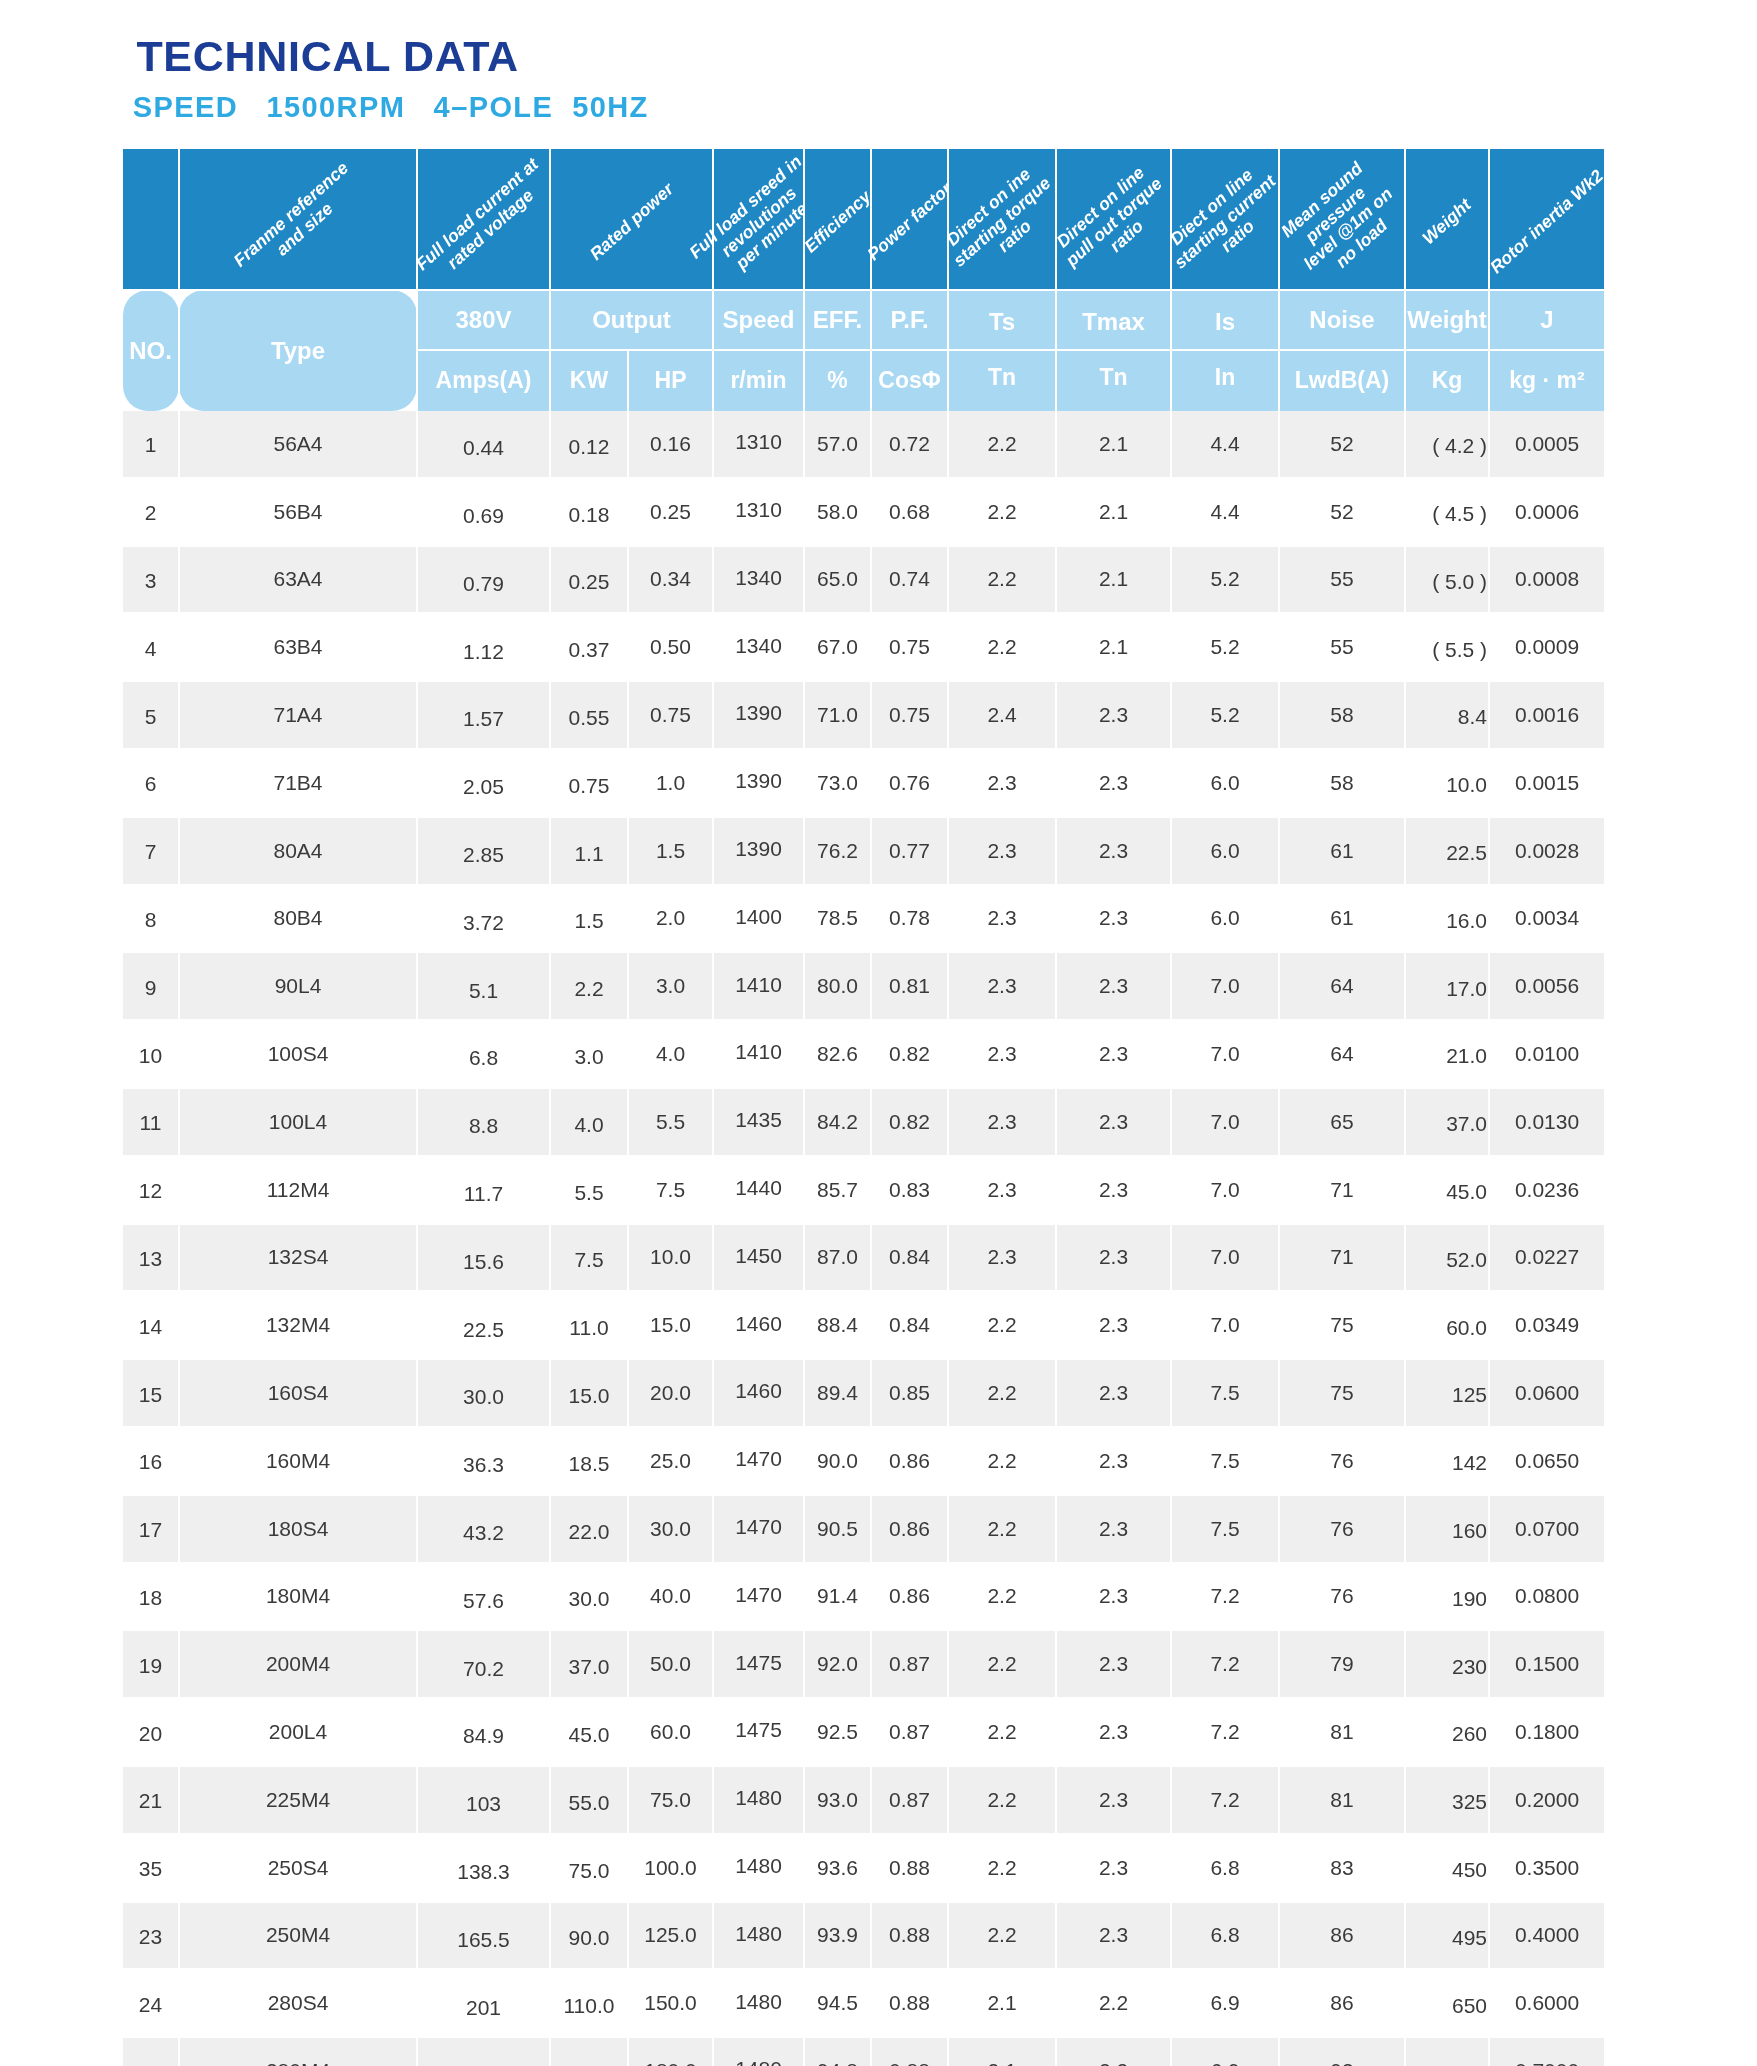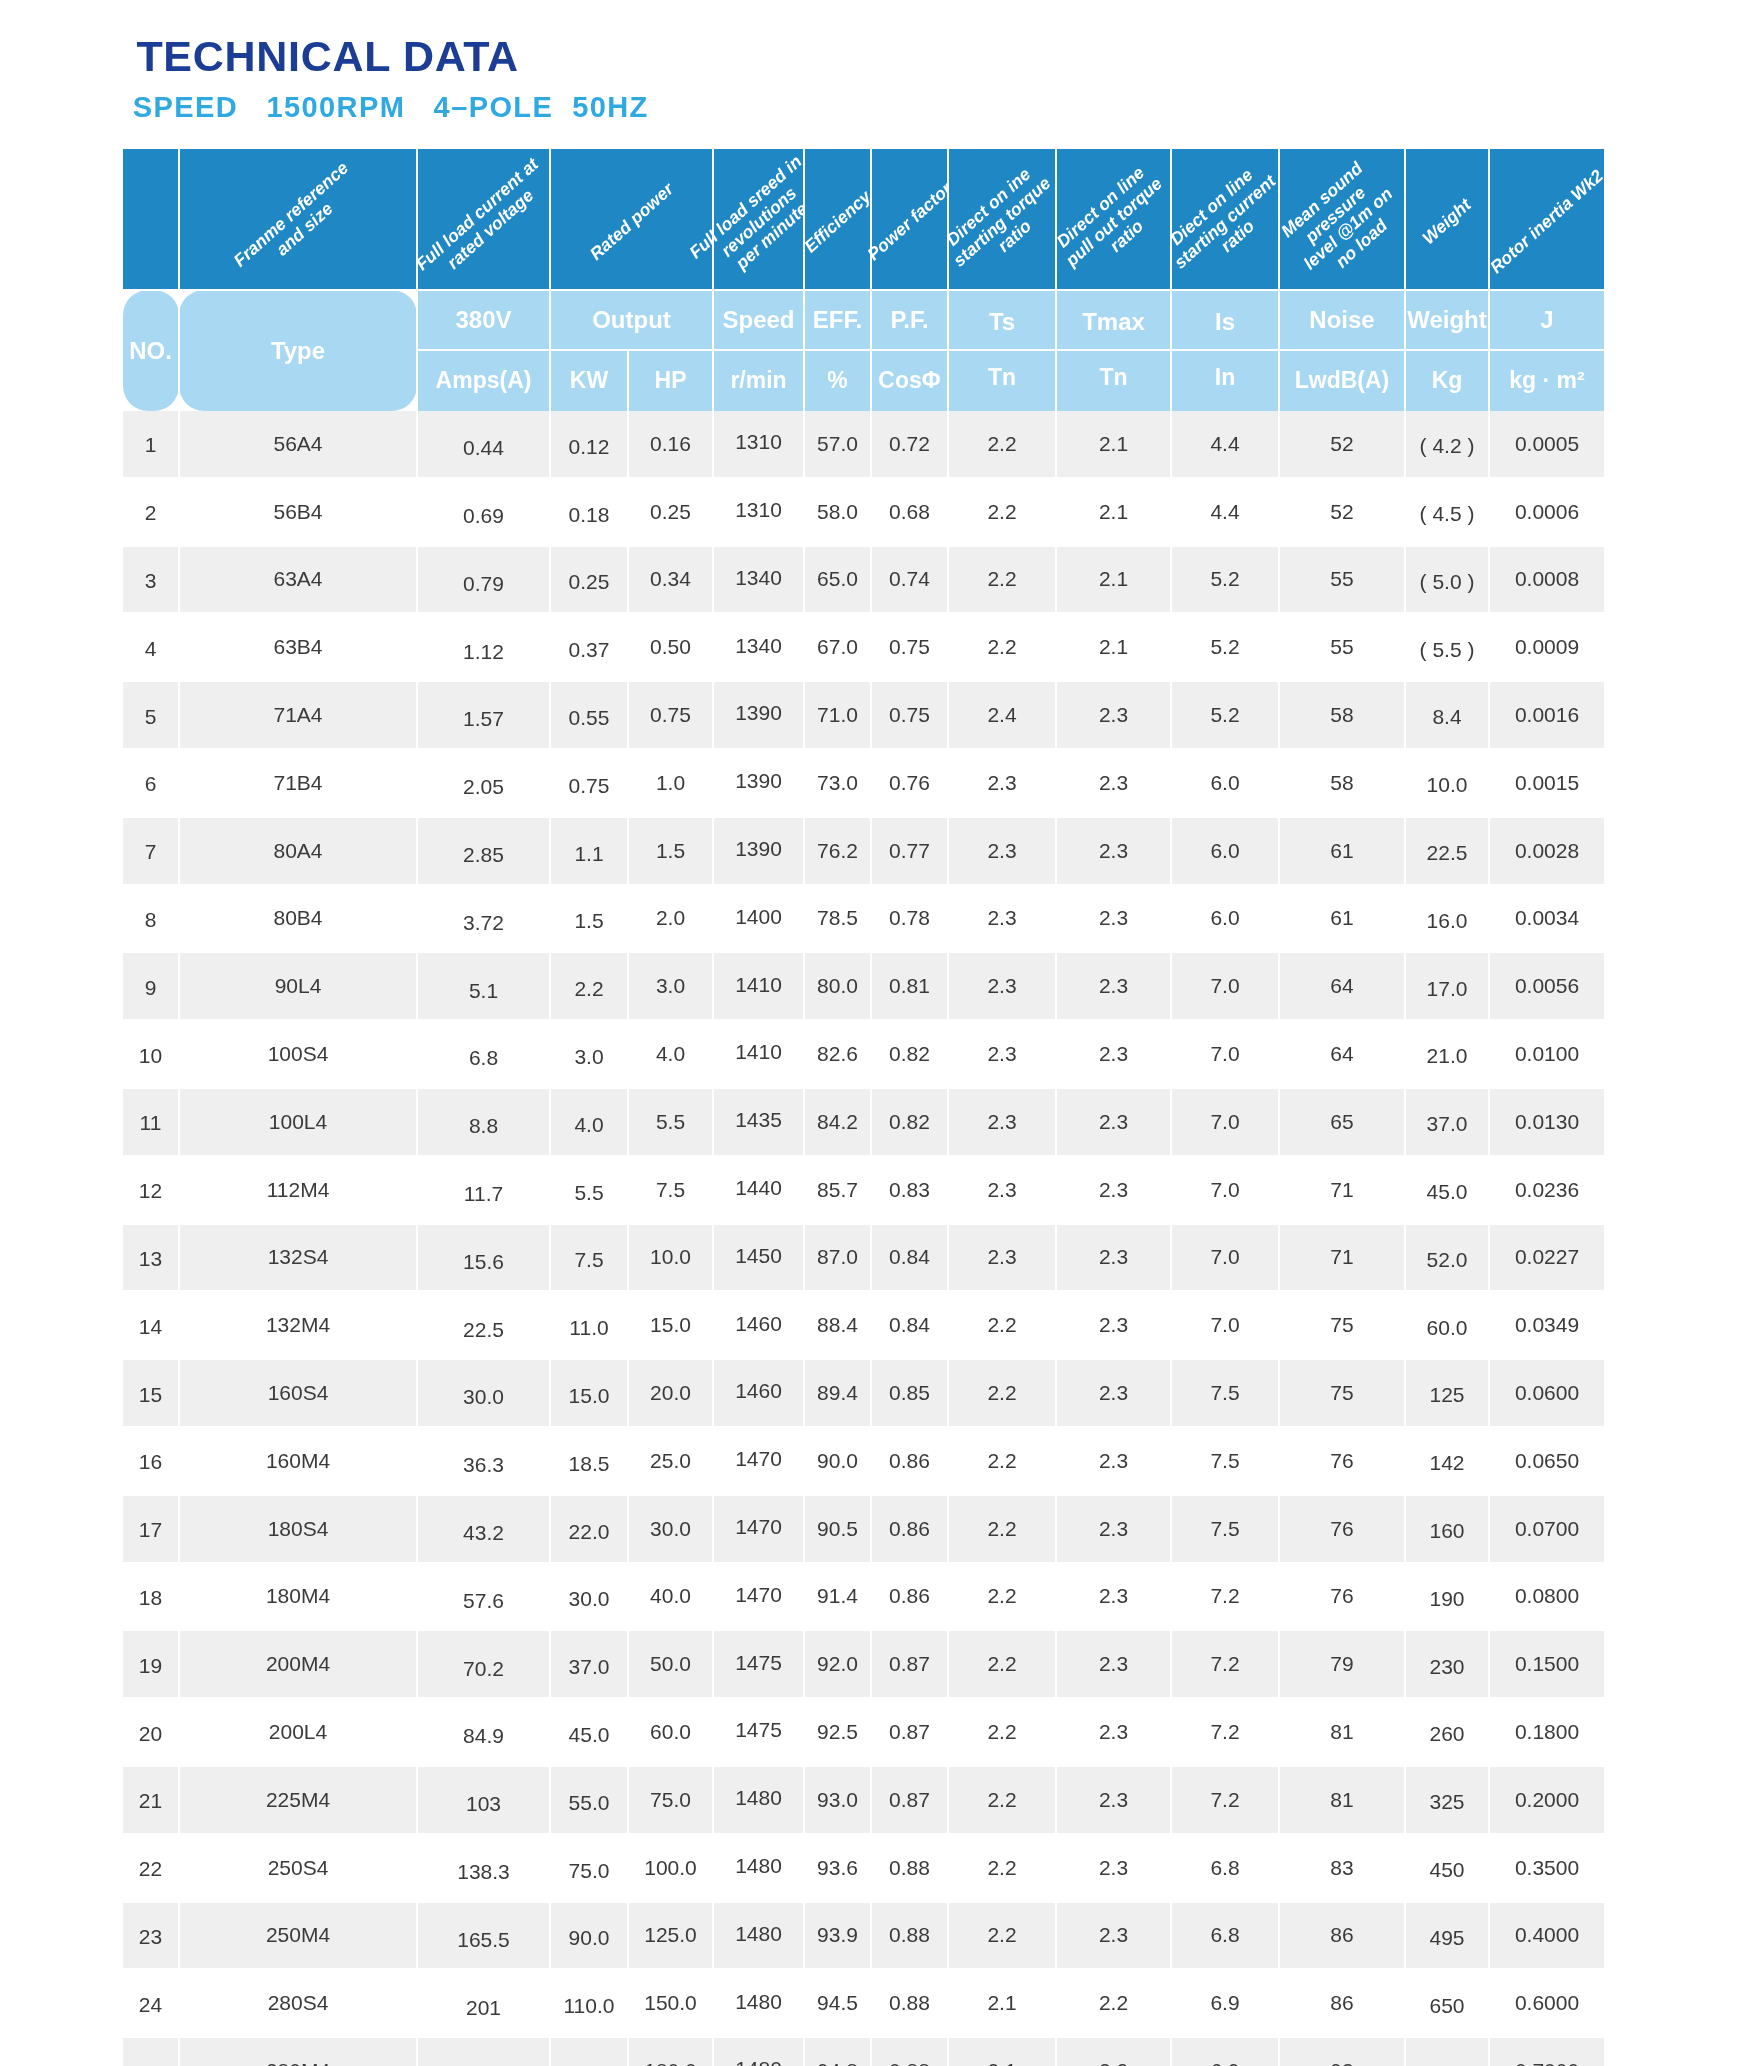--- a/index.html
+++ b/index.html
@@ -62,21 +62,21 @@
   tbody td{
     height:55px;text-align:center;vertical-align:middle;
     font-size:21px;color:var(--text,#3a3a3a);
     border-left:2.1px solid #fff;border-bottom:2.1px solid #fff;
   }
   tbody td:first-child{border-left:none;}
   tbody tr.odd td{background:var(--row-alt,#efefef);}
   tbody tr.even td{background:#ffffff;}
   td.c-amps{padding-top:9.8px;}
   td.c-kw{padding-top:7px;}
-  td.c-kg{padding-top:5.6px;}
+  td.c-kg{padding-top:5.6px;text-align:right;}
   td.c-rpm{padding-bottom:4.2px;}
   td.c-no{padding-top:4.2px;}
 </style>
 </head>
 <body>
 
 <div class="page">
   <h1 class="page-title">TECHNICAL DATA</h1>
   <h2 class="page-subtitle">SPEED   1500RPM   4–POLE  50HZ</h2>
 
@@ -511,21 +511,21 @@
           <td class="c-eff">93.0</td>
           <td class="c-pf">0.87</td>
           <td class="c-ts">2.2</td>
           <td class="c-tmax">2.3</td>
           <td class="c-is">7.2</td>
           <td class="c-noise">81</td>
           <td class="c-kg">325</td>
           <td class="c-j">0.2000</td>
         </tr>
         <tr class="even">
-          <td class="c-no">22</td>
+          <td class="c-no">35</td>
           <td class="c-type">250S4</td>
           <td class="c-amps">138.3</td>
           <td class="c-kw">75.0</td>
           <td class="c-hp">100.0</td>
           <td class="c-rpm">1480</td>
           <td class="c-eff">93.6</td>
           <td class="c-pf">0.88</td>
           <td class="c-ts">2.2</td>
           <td class="c-tmax">2.3</td>
           <td class="c-is">6.8</td>

